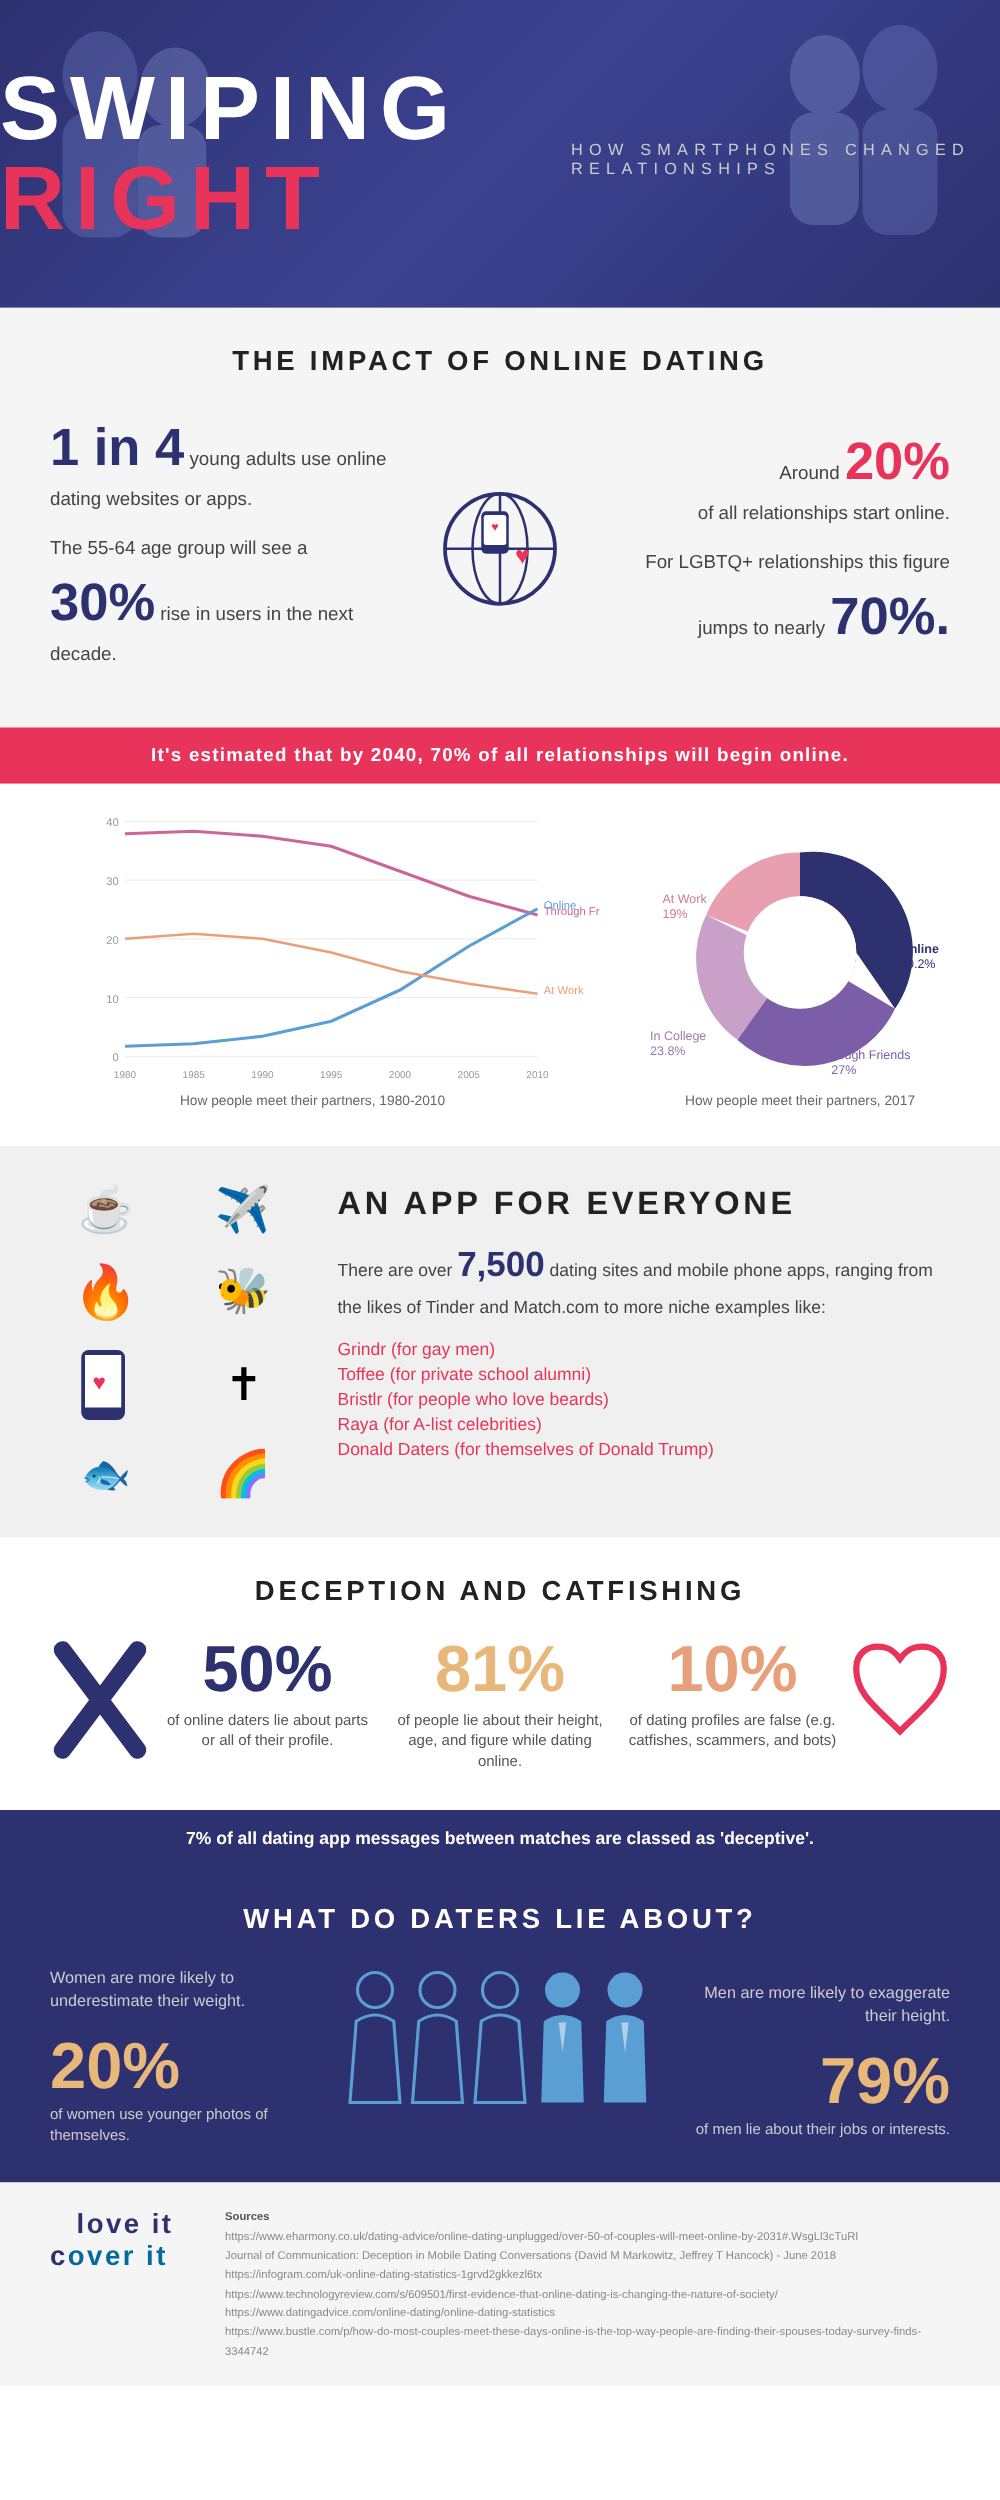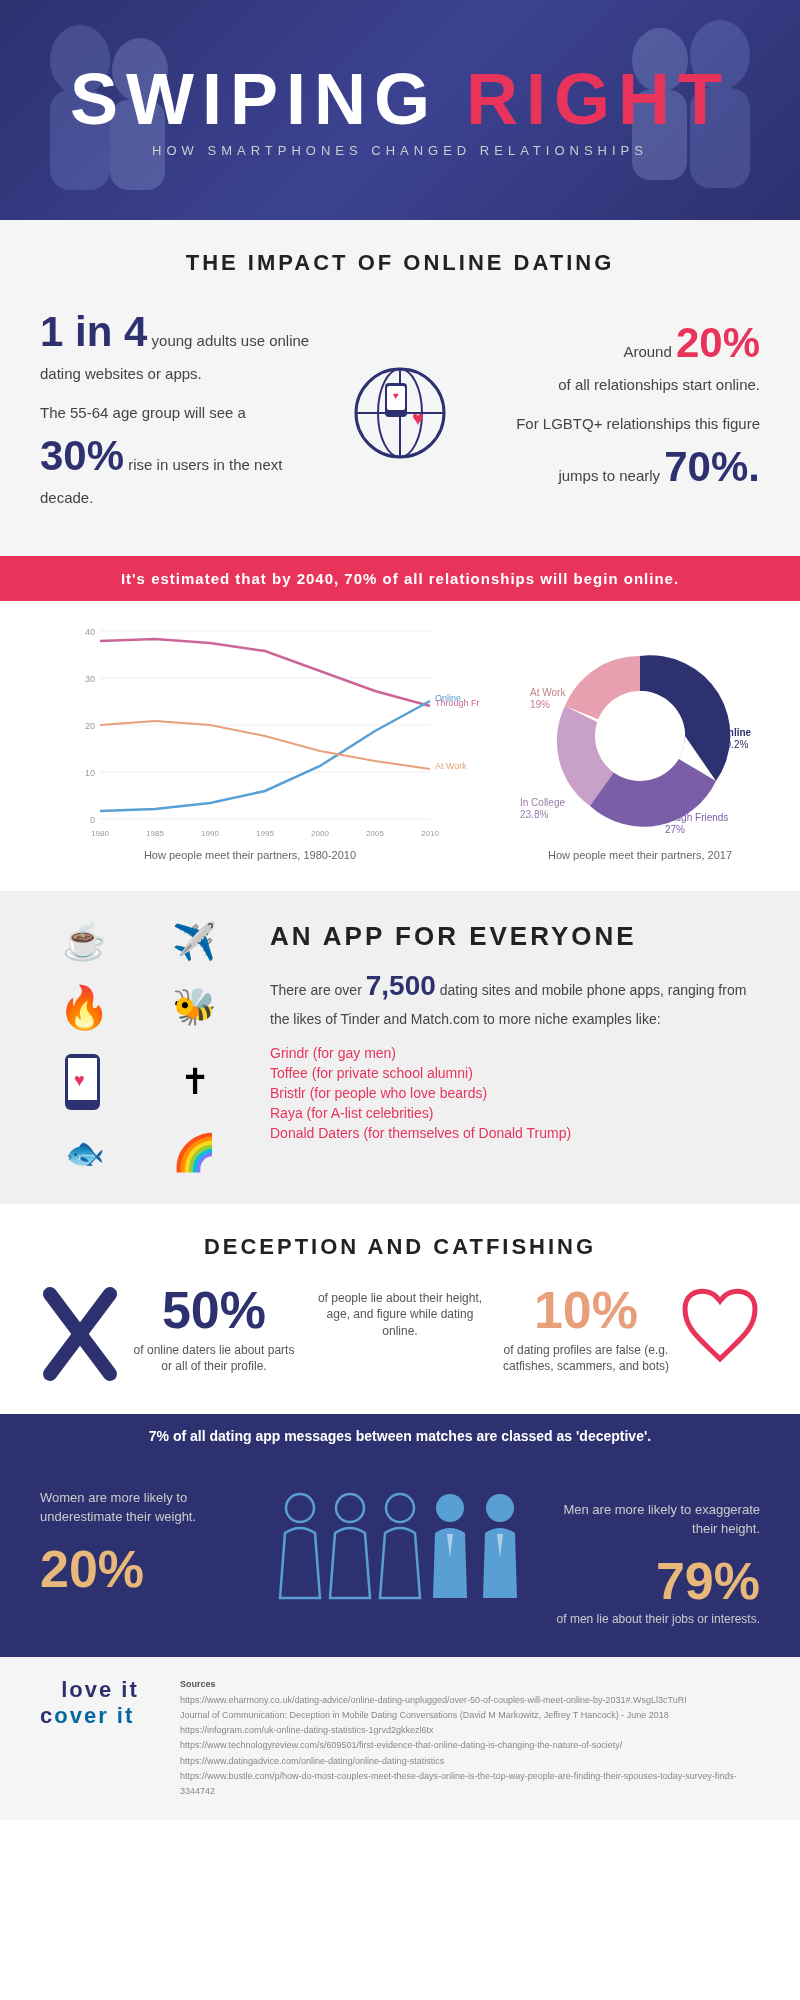--- a/index.html
+++ b/index.html
@@ -6,24 +6,23 @@
     body {
       width: 800px;
       font-family: 'Arial', sans-serif;
       background: #fff;
     }
 
     
     .header {
       background: #2d3170;
       position: relative;
-      height: 220px;
+      height: 246px;
       overflow: hidden;
       display: flex;
-      flex-direction: column;
       align-items: center;
       justify-content: center;
     }
     .header-bg {
       position: absolute;
       top: 0; left: 0; right: 0; bottom: 0;
       background: linear-gradient(135deg, #2d3170 0%, #3d4494 50%, #2d3170 100%);
       opacity: 0.9;
     }
     .header-title {
@@ -538,42 +537,45 @@
         <line x1="10" y1="10" x2="70" y2="90" stroke="#2d3170" stroke-width="14" stroke-linecap="round"></line>
         <line x1="70" y1="10" x2="10" y2="90" stroke="#2d3170" stroke-width="14" stroke-linecap="round"></line>
       </svg>
     </div>
     <div class="deception-numbers">
       <div class="dec-stat">
         <div class="pct pct-blue">50%</div>
         <div class="desc">of online daters lie about parts or all of their profile.</div>
       </div>
       <div class="dec-stat">
+        <div class="pct pct-pink">81%</div>
         <div class="desc">of people lie about their height, age, and figure while dating online.</div>
       </div>
       <div class="dec-stat">
         <div class="pct pct-salmon">10%</div>
         <div class="desc">of dating profiles are false (e.g. catfishes, scammers, and bots)</div>
       </div>
     </div>
     <div class="deception-heart">
       <svg width="80" height="90" viewBox="0 0 80 90">
         <path d="M40,75 C20,55 5,45 5,25 C5,12 15,5 28,8 C33,9 37,13 40,17 C43,13 47,9 52,8 C65,5 75,12 75,25 C75,45 60,55 40,75Z" fill="none" stroke="#e8345a" stroke-width="5"></path>
       </svg>
     </div>
   </div>
 </div>
 
 <div class="dark-banner">7% of all dating app messages between matches are classed as 'deceptive'.</div>
 
 <div class="section-lie">
+  <div class="lie-title">WHAT DO DATERS LIE ABOUT?</div>
   <div class="lie-content">
     <div class="lie-left">
       <div class="lie-text">Women are more likely to underestimate their weight.</div>
       <div class="lie-pct">20%</div>
+      <div class="lie-pct-desc">of women use younger photos of themselves.</div>
     </div>
     <div class="lie-center">
 
       <svg width="250" height="130" viewBox="0 0 250 130">
 
         <circle cx="25" cy="20" r="14" fill="none" stroke="#5a9fd4" stroke-width="2.5"></circle>
         <path d="M10,45 Q25,35 40,45 L45,110 L5,110 Z" fill="none" stroke="#5a9fd4" stroke-width="2.5"></path>
         <line x1="5" y1="110" x2="45" y2="110" stroke="#5a9fd4" stroke-width="2"></line>
 
         <circle cx="75" cy="20" r="14" fill="none" stroke="#5a9fd4" stroke-width="2.5"></circle>

